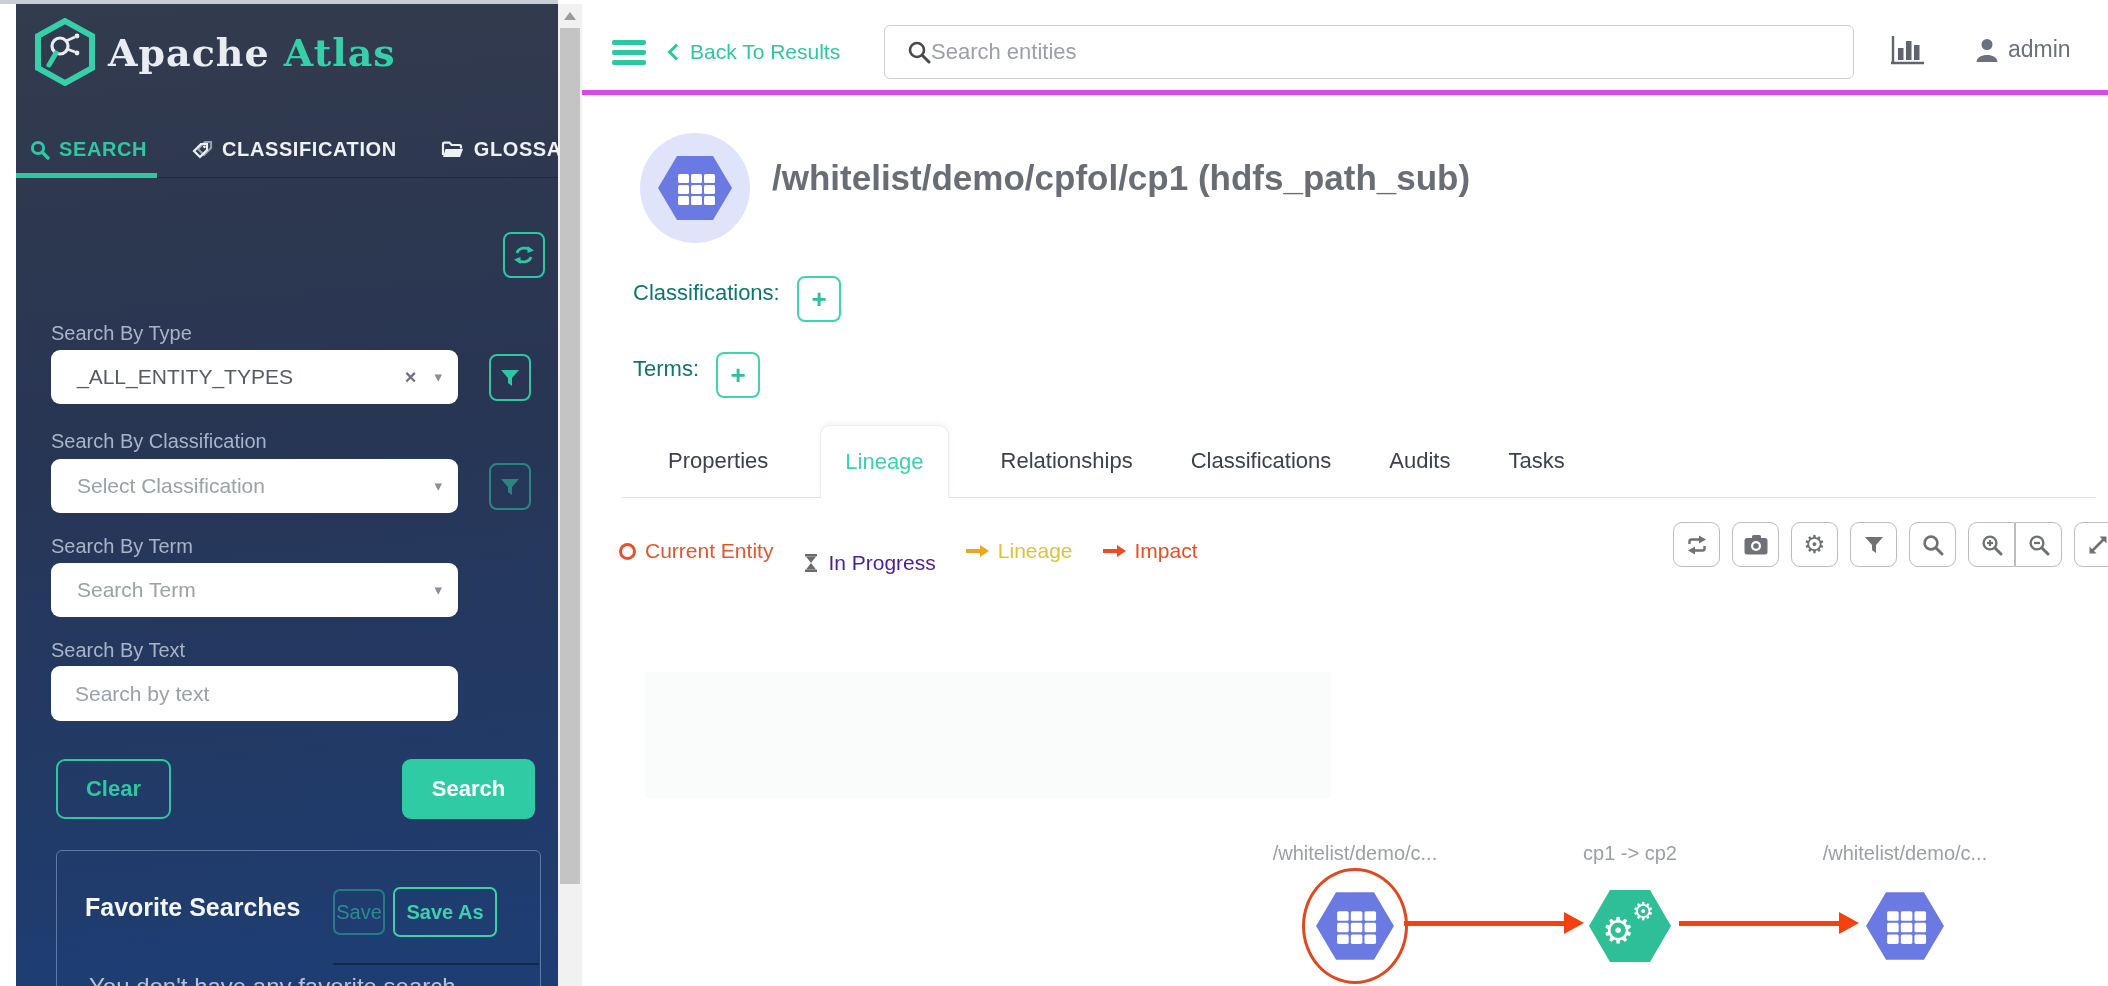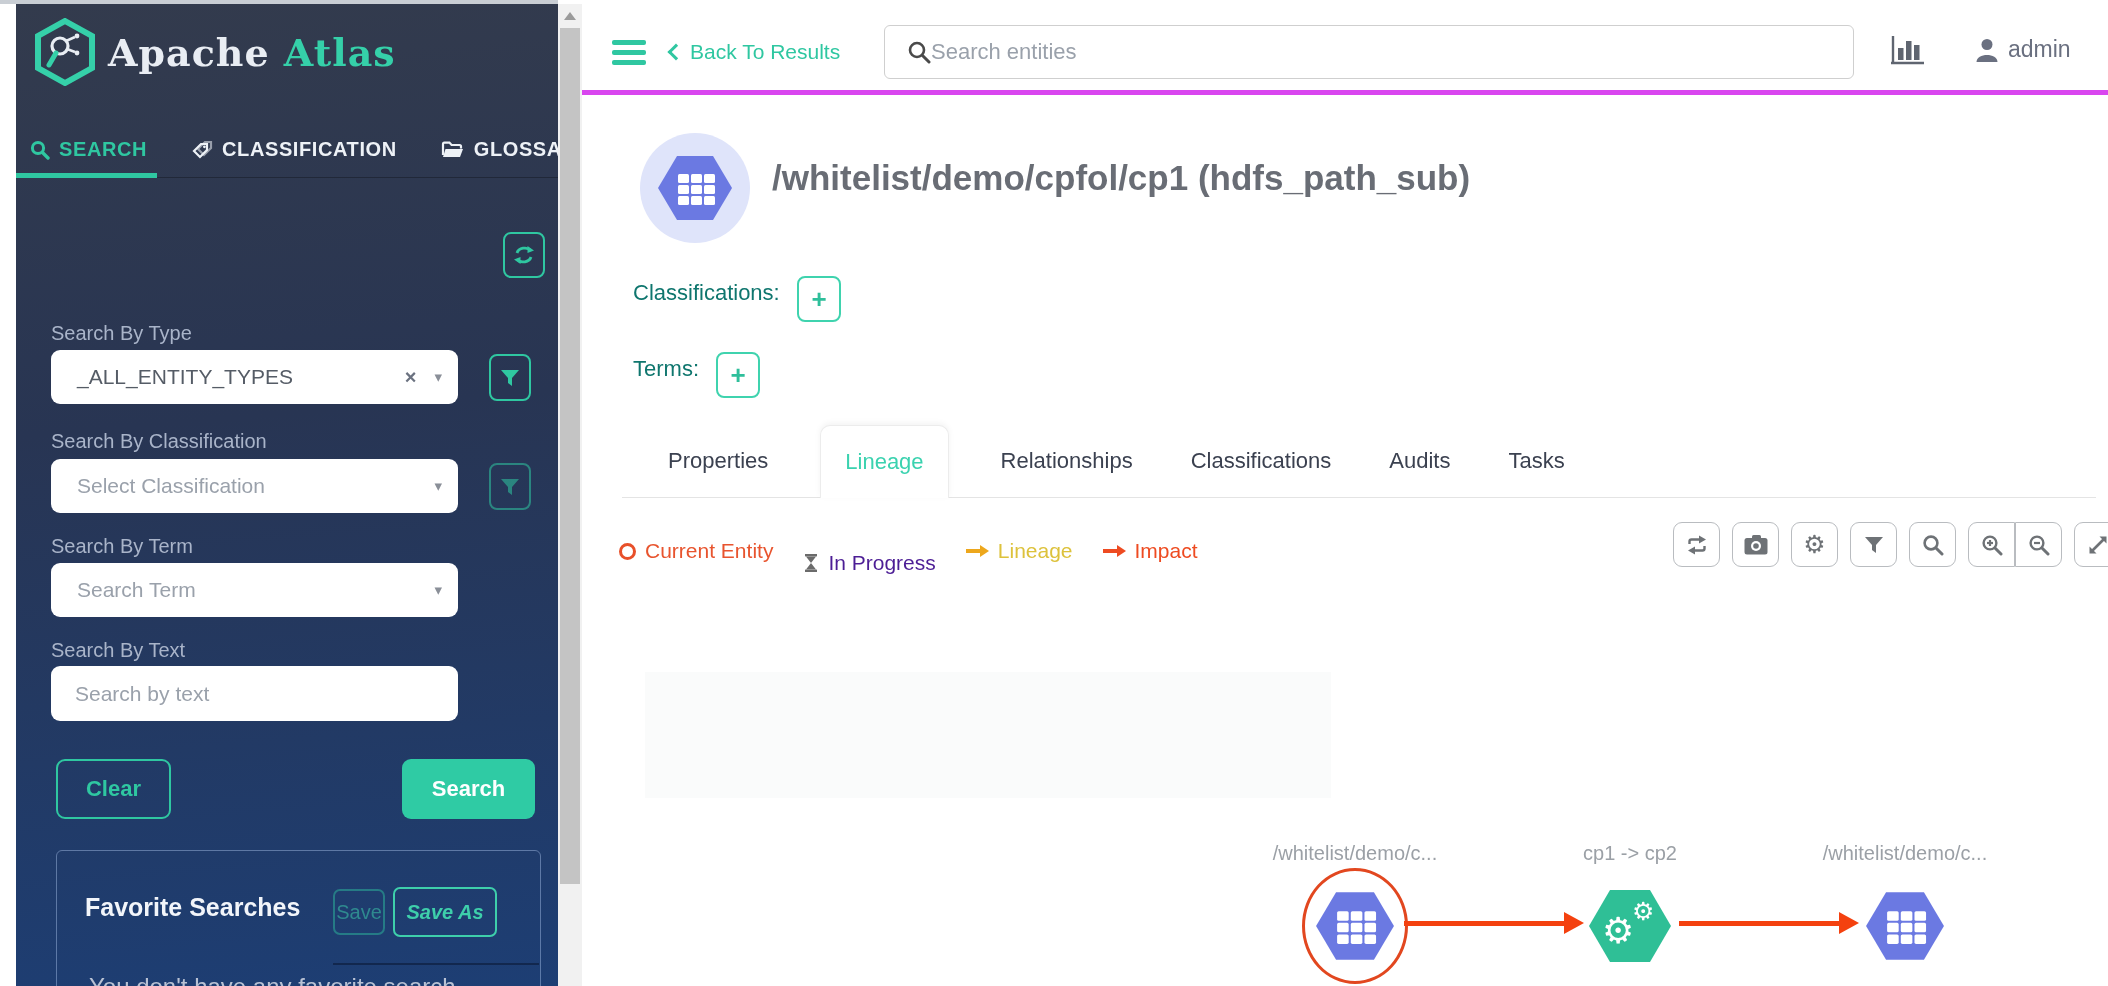--- a/index.html
+++ b/index.html
@@ -52,21 +52,21 @@
     border:2px solid #2fc7a1; border-radius:9px; color:#2fc7a1; font-size:22px; font-weight:bold; cursor:pointer; }
   .btn-search { position:absolute; left:386px; top:755px; width:133px; height:60px; background:#2fcba4;
     border:none; border-radius:9px; color:#fff; font-size:22px; font-weight:bold; cursor:pointer; }
 
   .fav-box { position:absolute; left:40px; top:846px; width:485px; height:190px;
     border:1px solid rgba(170,195,235,.45); border-radius:6px; }
   .fav-title { position:absolute; left:28px; top:42px; font-size:25px; font-weight:bold; color:#f2f5fa; }
   .fav-save { position:absolute; left:276px; top:38px; width:52px; height:46px; background:transparent;
     border:2px solid rgba(47,199,161,.45); border-radius:7px; color:rgba(60,200,170,.55); font-size:20px; cursor:default; }
   .fav-saveas { position:absolute; left:336px; top:36px; width:104px; height:50px; background:transparent;
-    border:2px solid #3ecfab; border-radius:7px; color:#3ecfab; font-size:20px; font-weight:bold; cursor:pointer;font-style:italic; }
+    border:2px solid #3ecfab; border-radius:7px; color:#3ecfab; font-size:20px; font-weight:bold; cursor:pointer; }
   .fav-divider { position:absolute; left:276px; top:112px; width:206px; height:2px; background:rgba(10,22,50,.55); }
   .fav-empty { position:absolute; left:32px; top:122px; font-size:24px; color:#b9c2d4; white-space:nowrap; }
 
   
   .scroll-col { position:absolute; left:558px; top:4px; width:24px; height:982px; background:#f1f1f1; }
   .scroll-up { position:absolute; left:6px; top:8px; width:0; height:0;
     border-left:6px solid transparent; border-right:6px solid transparent; border-bottom:8px solid #9b9b9b; }
   .scroll-thumb { position:absolute; left:2px; top:24px; width:20px; height:856px; background:#c4c4c4; }
 
   

